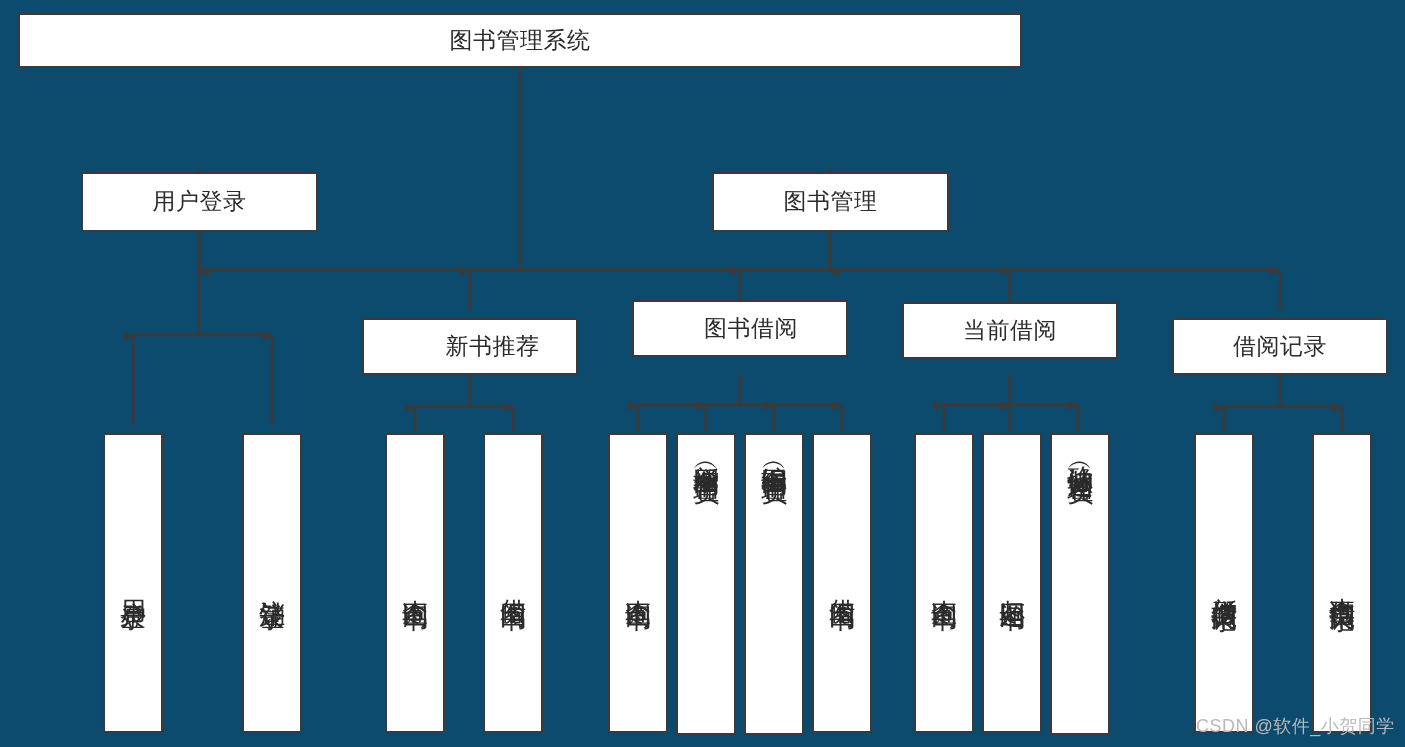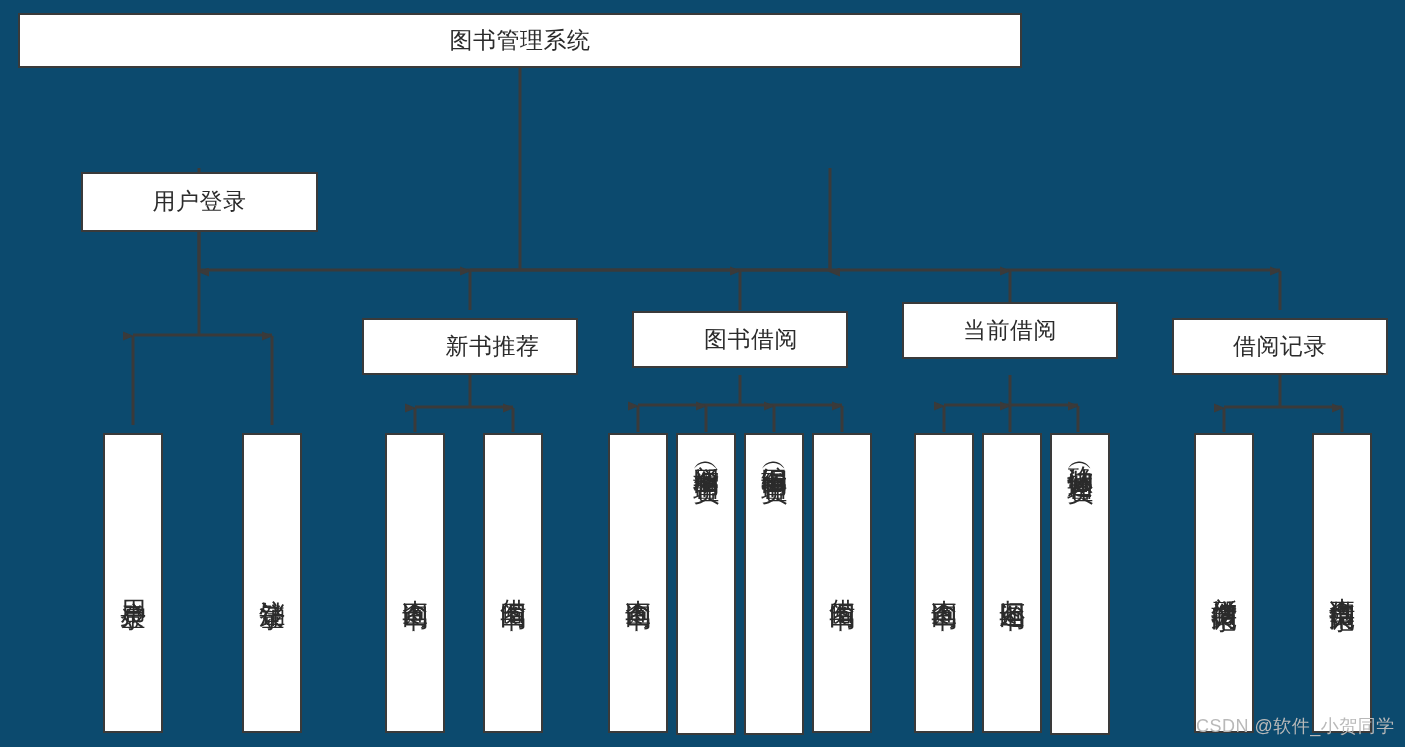--- a/index.html
+++ b/index.html
@@ -158,25 +158,28 @@
     </g>
   </svg>
 
   <div class="node horizontal" style="left:18px; top:13px; width:1004px; height:55px;">
     <span>图书管理系统</span>
   </div>
 
   <div class="node horizontal" style="left:81px; top:172px; width:237px; height:60px;">
     <span>用户登录</span>
   </div>
+  <div class="node horizontal" style="left:712px; top:172px; width:237px; height:60px;">
+    <span>图书管理</span>
+  </div>
 
   <div class="node horizontal" style="left:362px; top:318px; width:216px; height:57px;padding-left:45px;">
     <span>新书推荐</span>
   </div>
-  <div class="node horizontal" style="left:632px; top:311px; width:216px; height:57px;padding-left:22px;">
+  <div class="node horizontal" style="left:632px; top:300px; width:216px; height:57px;padding-left:22px;">
     <span>图书借阅</span>
   </div>
   <div class="node horizontal" style="left:902px; top:302px; width:216px; height:57px;">
     <span>当前借阅</span>
   </div>
   <div class="node horizontal" style="left:1172px; top:318px; width:216px; height:57px;">
     <span>借阅记录</span>
   </div>
 
   <div class="node vertical centered" style="left:103px; top:433px; width:60px; height:300px;">

